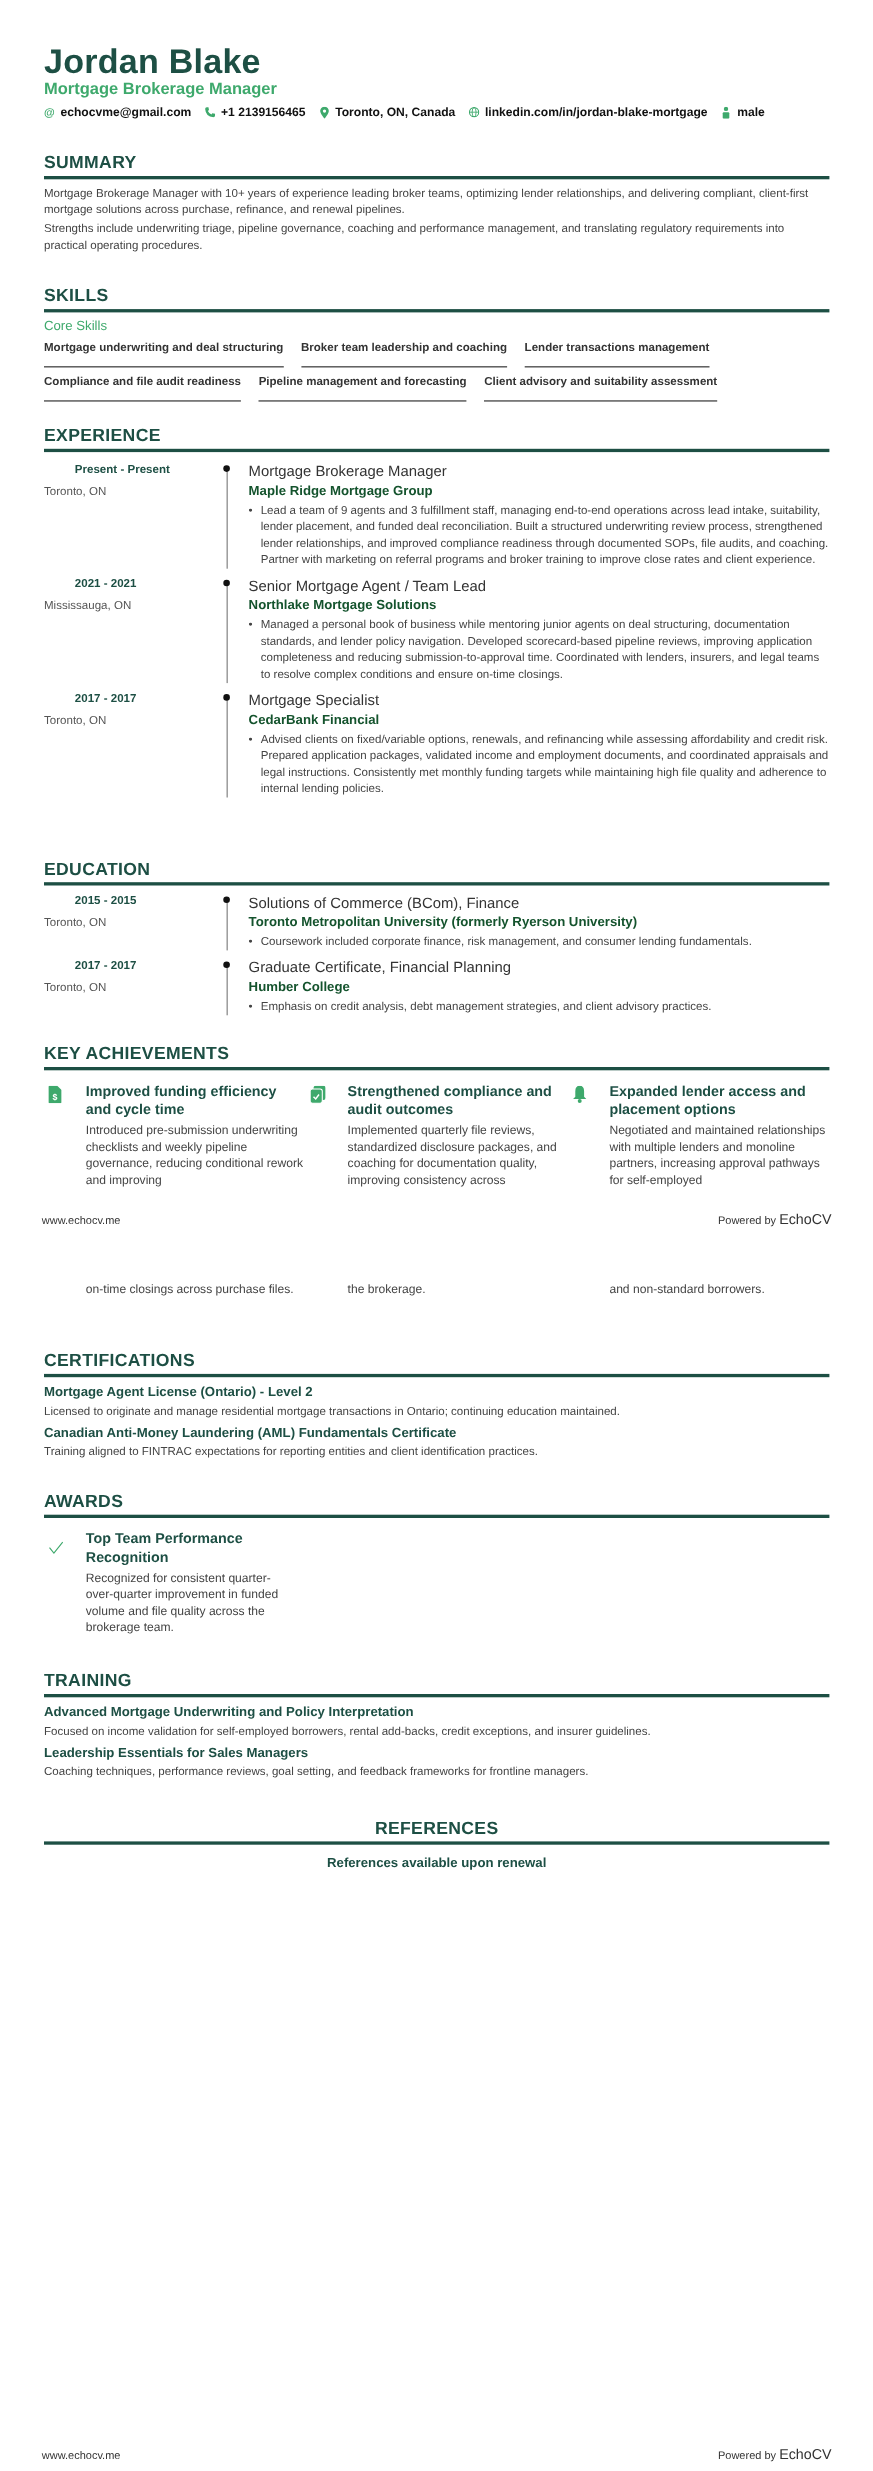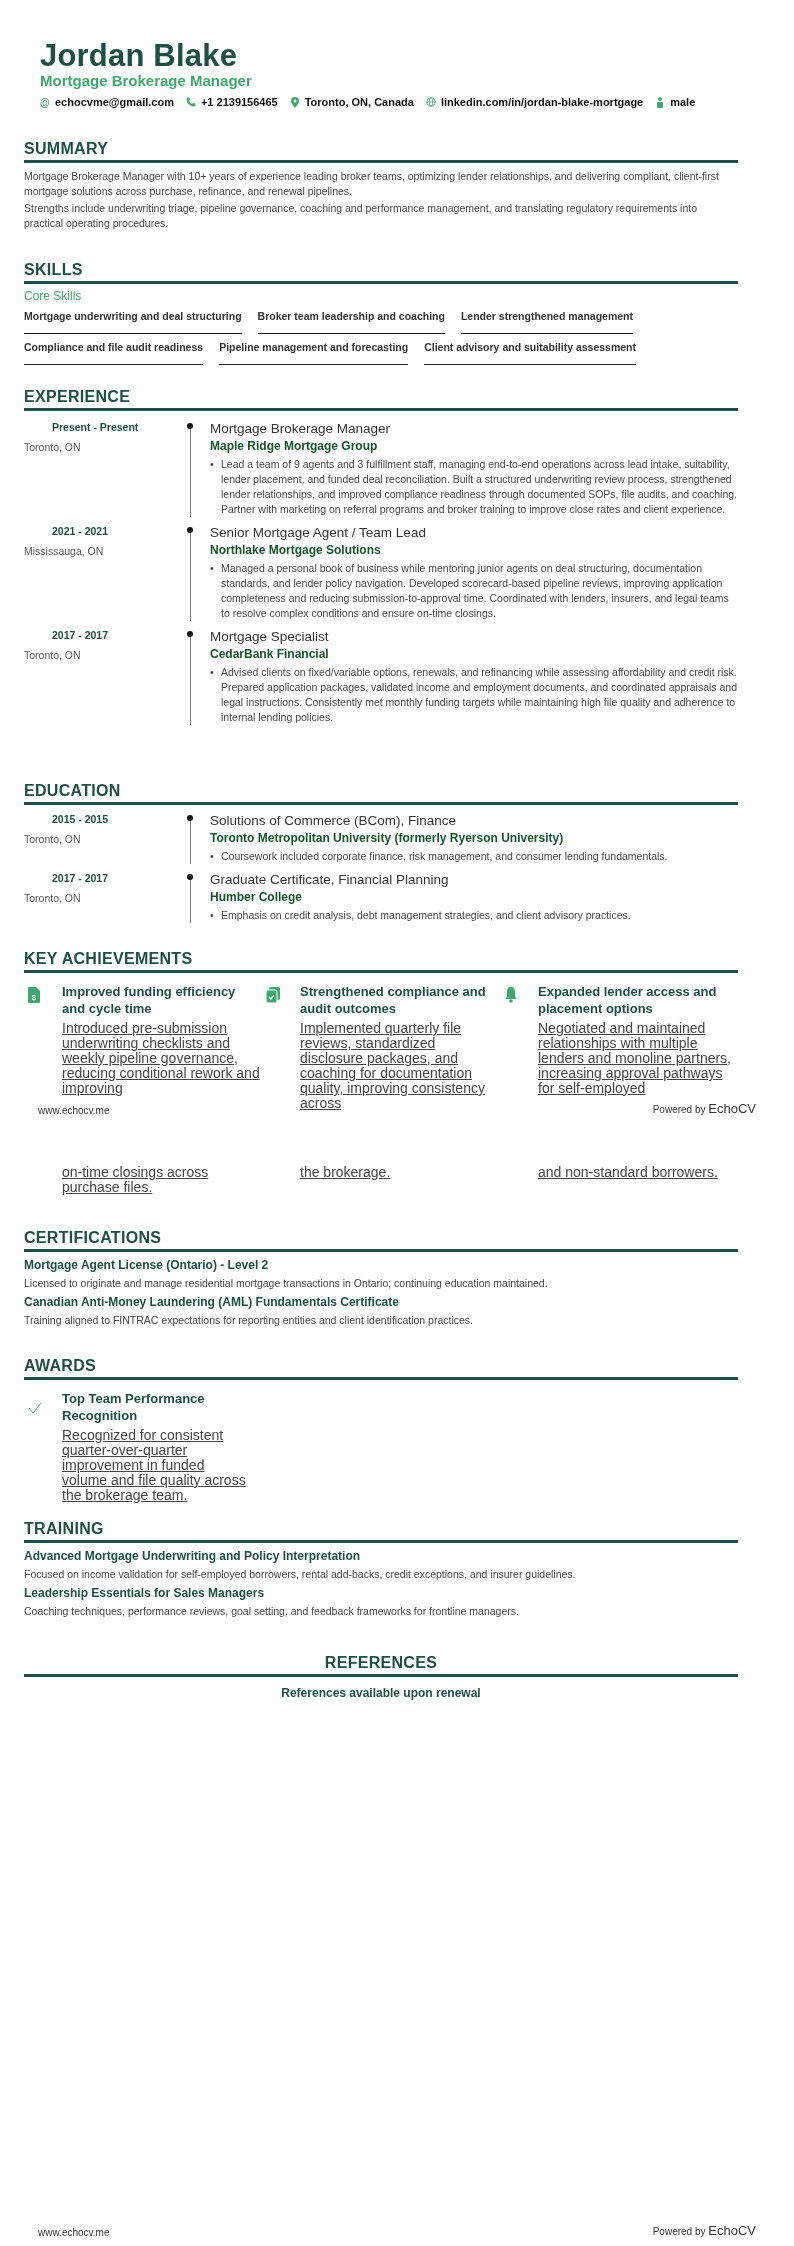--- a/index.html
+++ b/index.html
@@ -7,41 +7,41 @@
   .page { position: absolute; left: 0; width: 794px; }
   .p1 { top: 0; height: 1123px; }
   .p2 { top: 1123px; height: 1123px; }
   .name { position: absolute; left: 40px; top: 38px; font-size: 31px; font-weight: bold; color: #1d4f44; letter-spacing: 0.2px; }
   .role { position: absolute; left: 40px; top: 72px; font-size: 15px; font-weight: bold; color: #3ea96c; }
   .contacts { position: absolute; left: 40px; top: 96px; display: flex; align-items: center; font-size: 11px; font-weight: bold; color: #111; white-space: nowrap; }
   .contact { display: flex; align-items: center; margin-right: 12px; }
   .cicon { width: 10px; height: 10px; margin-right: 5px; display: inline-flex; align-items: center; justify-content: center; color: #3ea96c; font-size: 10px; }
   .sec-title { font-size: 16px; font-weight: bold; color: #1d4f44; letter-spacing: 0.3px; }
   .sec-rule { height: 3px; background: #1d4f44; margin-top: 2px; }
-  .section { position: absolute; left: 24px; width: 714px; }
+  .section { position: absolute; left: 40px; width: 714px; }
   .para { font-size: 10.5px; line-height: 15px; color: #444; }
   .sub-green { font-size: 12px; color: #3ea96c; margin-top: 5px; }
   .skill-row { display: flex; margin-top: 7px; }
   .skill { font-size: 10.5px; font-weight: bold; color: #333; padding-bottom: 11px; border-bottom: 1.5px solid #222; margin-right: 16px; white-space: nowrap; }
   .entry { position: relative; display: flex; }
   .left { width: 170px; flex-shrink: 0; }
   .date { font-size: 10.5px; font-weight: bold; color: #1d4f44; padding-left: 28px; }
   .loc { font-size: 10.5px; color: #555; margin-top: 8px; }
   .tl { width: 1px; background: #777; position: absolute; left: 166px; top: 4px; bottom: 0; }
   .dot { position: absolute; left: 163px; top: 2px; width: 6px; height: 6px; border-radius: 50%; background: #111; }
   .right { margin-left: 16px; flex: 1; }
   .jtitle { font-size: 13.5px; color: #333; }
   .company { font-size: 12px; font-weight: bold; color: #14532d; margin-top: 3px; }
   .bullet { display: flex; font-size: 10.5px; line-height: 15px; color: #444; margin-top: 4px; }
   .bullet .b { width: 11px; flex-shrink: 0; }
   .ach-grid { display: flex; margin-top: 10px; }
   .ach { width: 238px; display: flex; }
   .ach-icon { width: 38px; flex-shrink: 0; padding-left: 4px; padding-top: 4px; }
   .ach-title { font-size: 13px; font-weight: bold; color: #1d4f44; line-height: 17px; }
-  .ach-desc { font-size: 14px; line-height: 15px; color: #444; margin-top: 4px; text-decoration: underline; }
+  .ach-desc { font-size: 11px; line-height: 15px; color: #444; margin-top: 4px; }
   .cert-name { font-size: 12px; font-weight: bold; color: #1d4f44; margin-top: 6px; }
   .cert-desc { font-size: 10.5px; color: #444; margin-top: 5px; }
   .footer-l { position: absolute; left: 38px; font-size: 10px; color: #333; }
   .footer-r { position: absolute; right: 38px; font-size: 10px; color: #333; }
   .footer-r .brand { font-size: 13px; color: #333; }
 </style>
 </head>
 <body>
 
 <div class="page p1">
@@ -97,21 +97,21 @@
     <div class="para" style="margin-top:2px;">Strengths include underwriting triage, pipeline governance, coaching and performance management, and translating regulatory requirements into practical operating procedures.</div>
   </div>
 
   <div class="section" style="top:261px;">
     <div class="sec-title">SKILLS</div>
     <div class="sec-rule"></div>
     <div class="sub-green">Core Skills</div>
     <div class="skill-row">
       <span class="skill">Mortgage underwriting and deal structuring</span>
       <span class="skill">Broker team leadership and coaching</span>
-      <span class="skill">Lender strengthened management</span>
+      <span class="skill">Lender transactions management</span>
     </div>
     <div class="skill-row">
       <span class="skill">Compliance and file audit readiness</span>
       <span class="skill">Pipeline management and forecasting</span>
       <span class="skill">Client advisory and suitability assessment</span>
     </div>
   </div>
 
   <div class="section" style="top:388px;">
     <div class="sec-title">EXPERIENCE</div>

